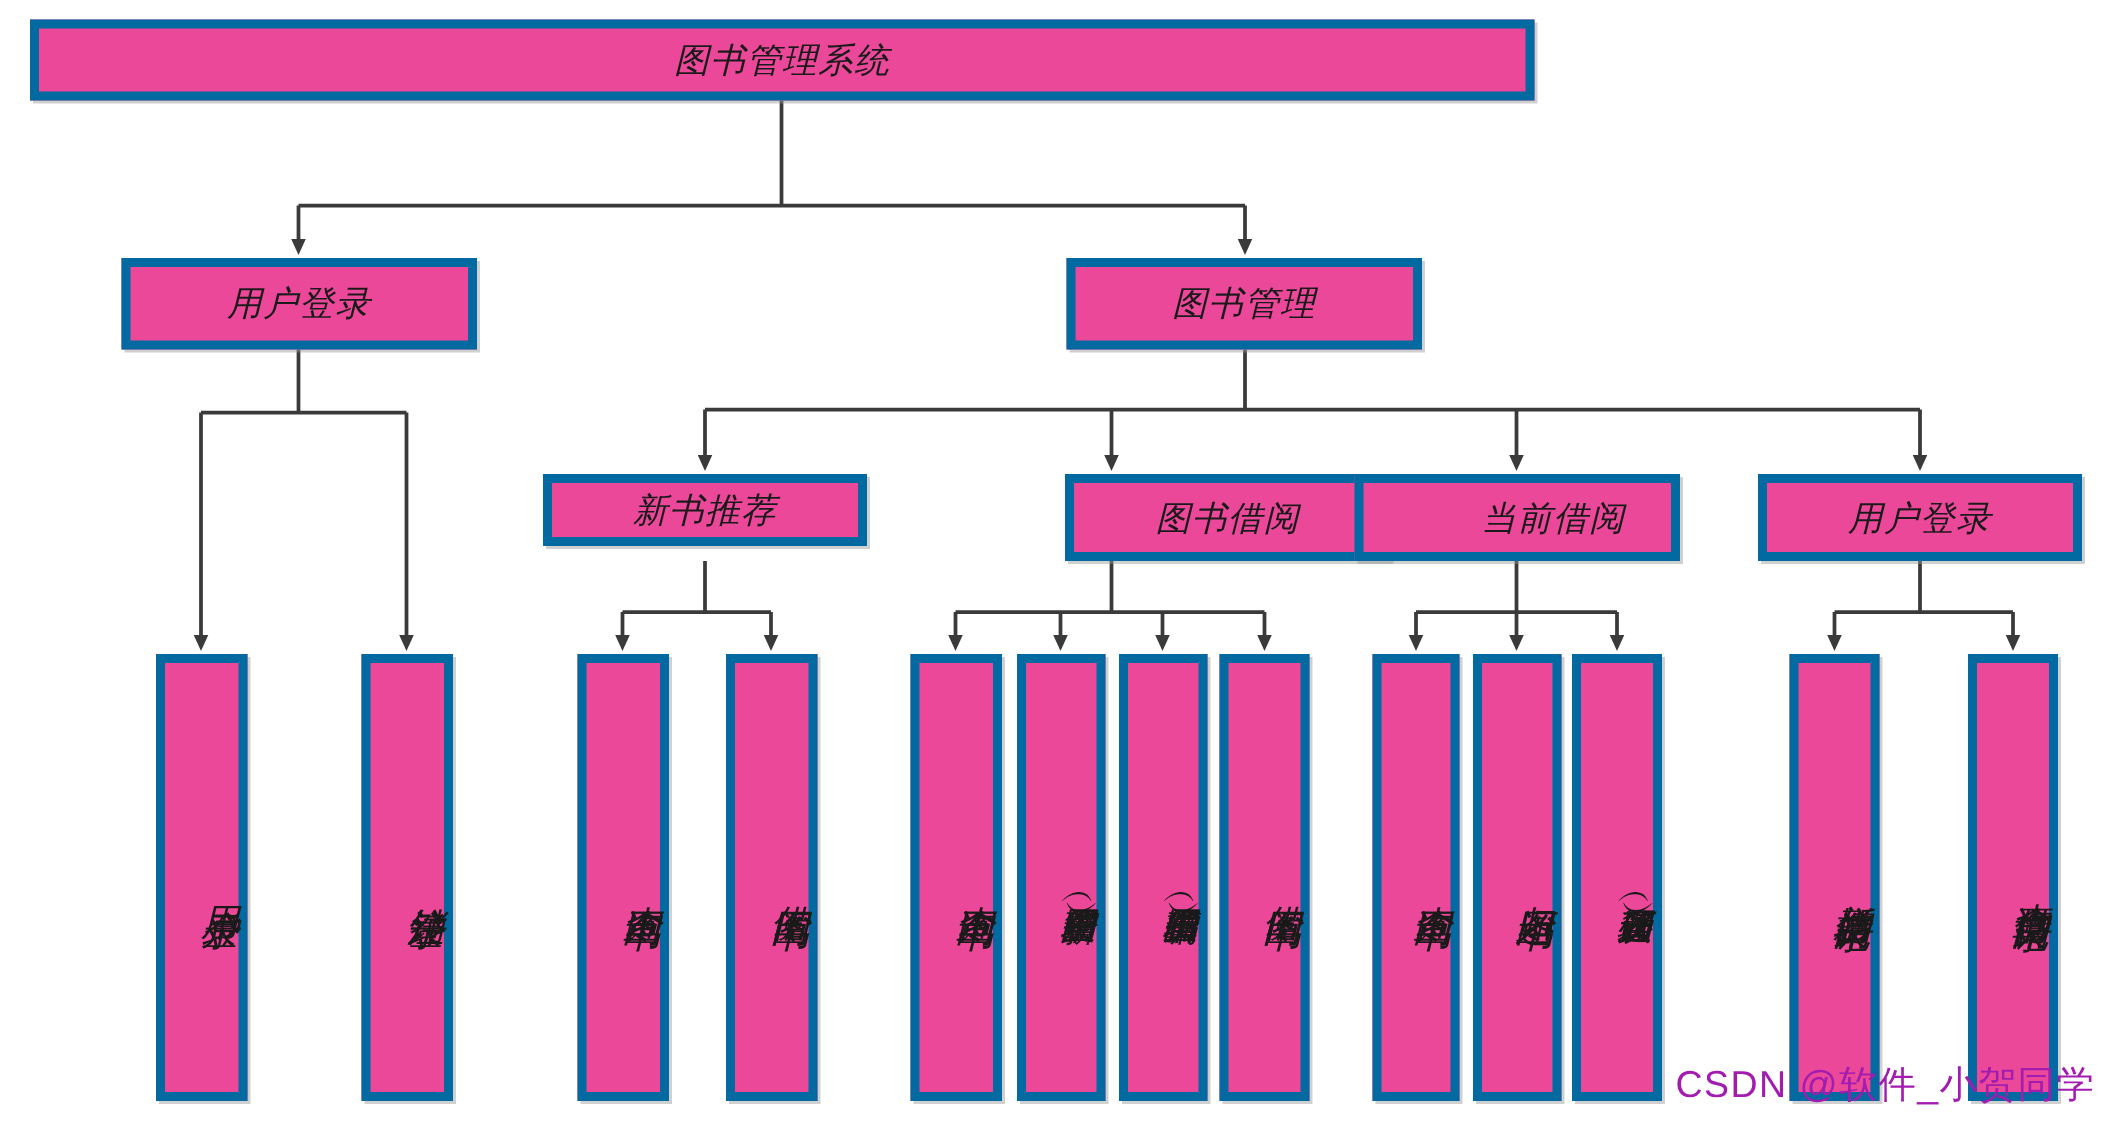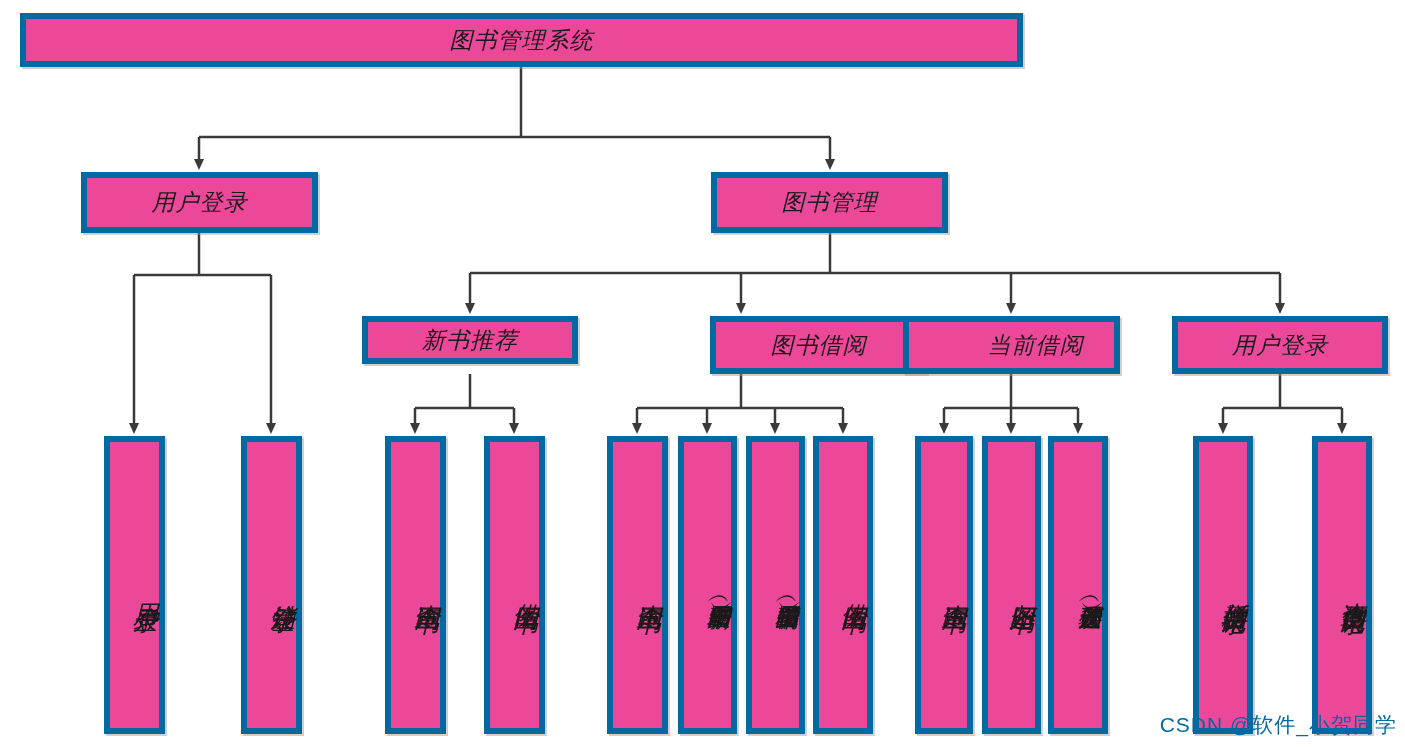--- a/index.html
+++ b/index.html
@@ -55,22 +55,22 @@
     white-space: nowrap;
   }
   .node.vert.tight {
     font-size: 23px;
     letter-spacing: 0px;
   }
   .watermark {
     position: absolute;
     right: 8px;
     bottom: 8px;
-    font-size: 21px;
-    color: #0369a1;
+    font-size: 25px;
+    color: #a21caf;
     letter-spacing: 1px;
     white-space: nowrap;
   }
 </style>
 </head>
 <body>
 
 <div id="canvas">
 
   <svg class="wires" viewBox="0 0 1405 747">

